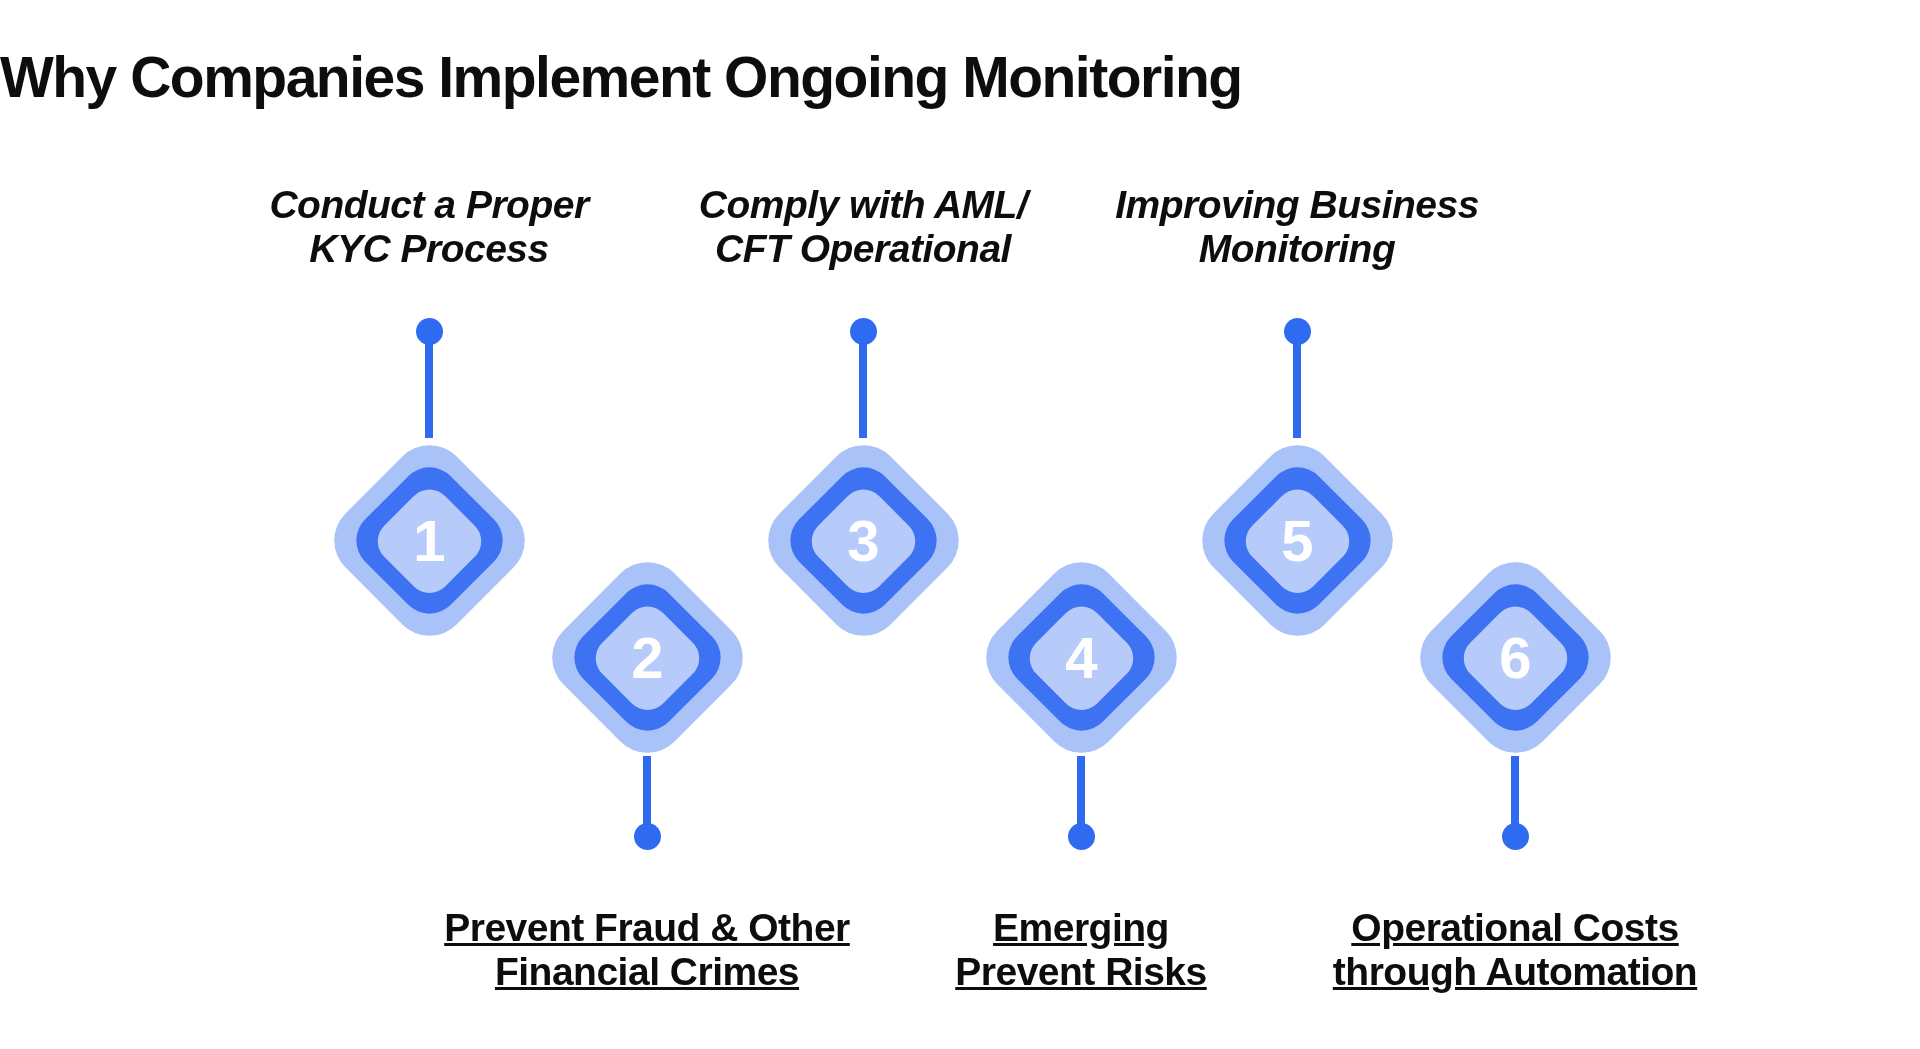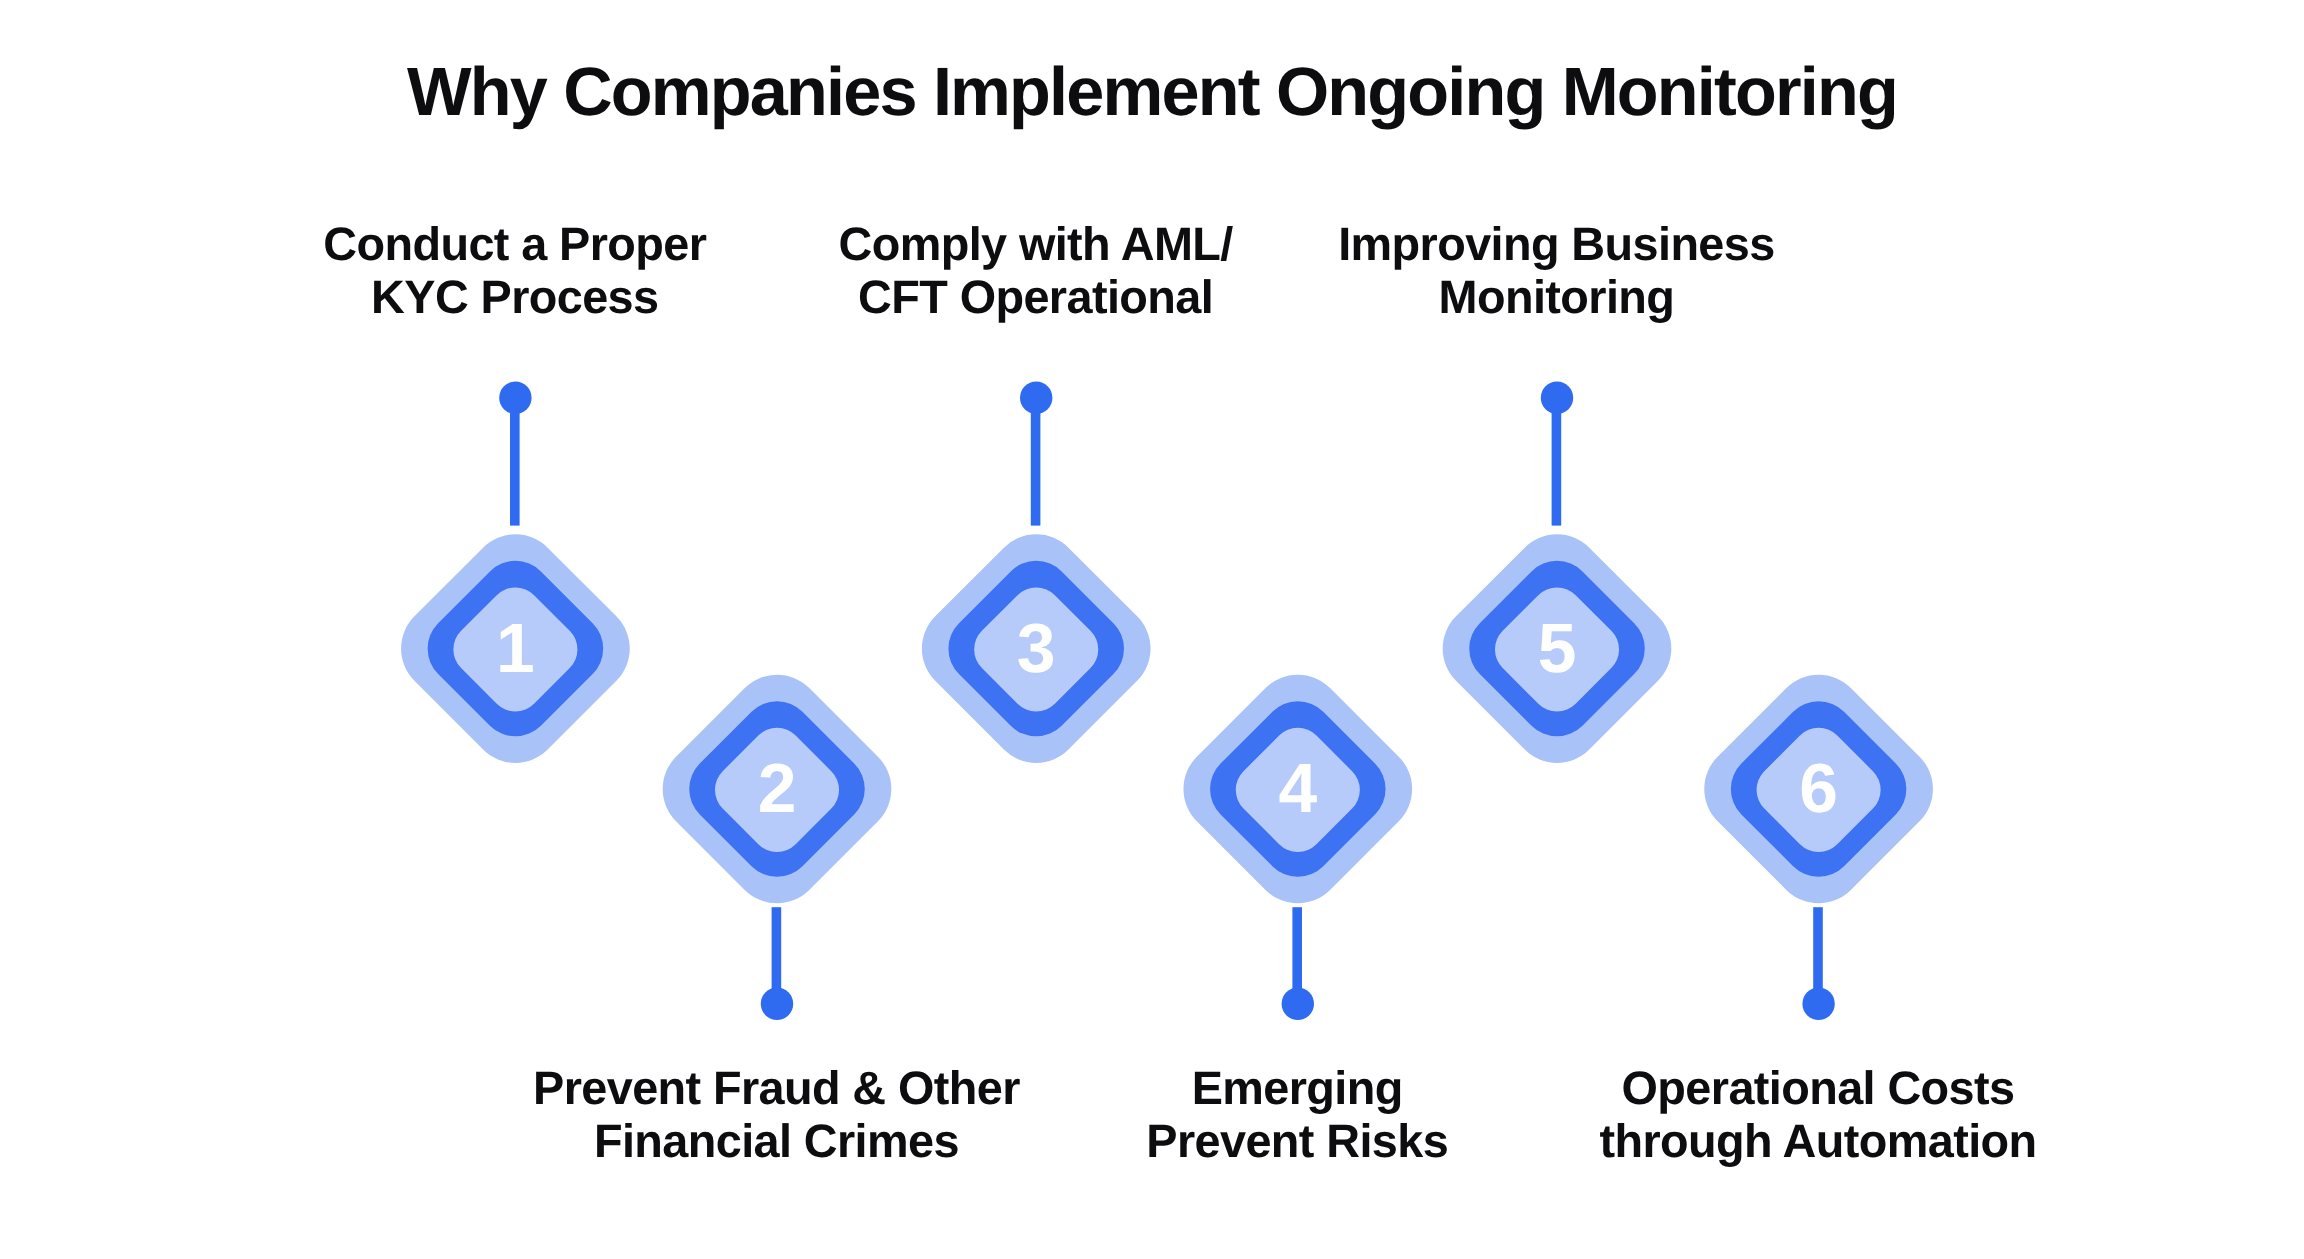--- a/index.html
+++ b/index.html
@@ -13,21 +13,20 @@
     height: 1049px;
     overflow: hidden;
     background: var(--color-background, #ffffff);
     font-family: "Liberation Sans", sans-serif;
   }
   .title {
     position: absolute;
     top: 44px;
     left: 0;
     width: 100%;
-    text-align: center;
     font-size: 57px;
     font-weight: 700;
     letter-spacing: -1.5px;
     color: var(--color-text, #0d0d10);
   }
   .item { position: absolute; left: 0; top: 0; }
   .col1 { --cx: 429px; }
   .col2 { --cx: 647px; }
   .col3 { --cx: 863px; }
   .col4 { --cx: 1081px; }
@@ -39,22 +38,22 @@
     left: calc(var(--cx) - 240px);
     width: 480px;
     text-align: center;
     font-size: 39px;
     line-height: 1.14;
     font-weight: 700;
     letter-spacing: -0.5px;
     color: var(--color-text, #0d0d10);
     white-space: pre-line;
   }
-  .up   .label { top: 183px; }
-  .down .label { top: 886px; }
+  .up   .label { top: 183px; font-style: italic; }
+  .down .label { top: 906px; text-decoration: underline; }
 
   .dot {
     position: absolute;
     left: calc(var(--cx) - 13px);
     width: 27px;
     height: 27px;
     border-radius: 50%;
     background: var(--color-accent, #2f6bf0);
   }
   .up   .dot { top: 318px; }

